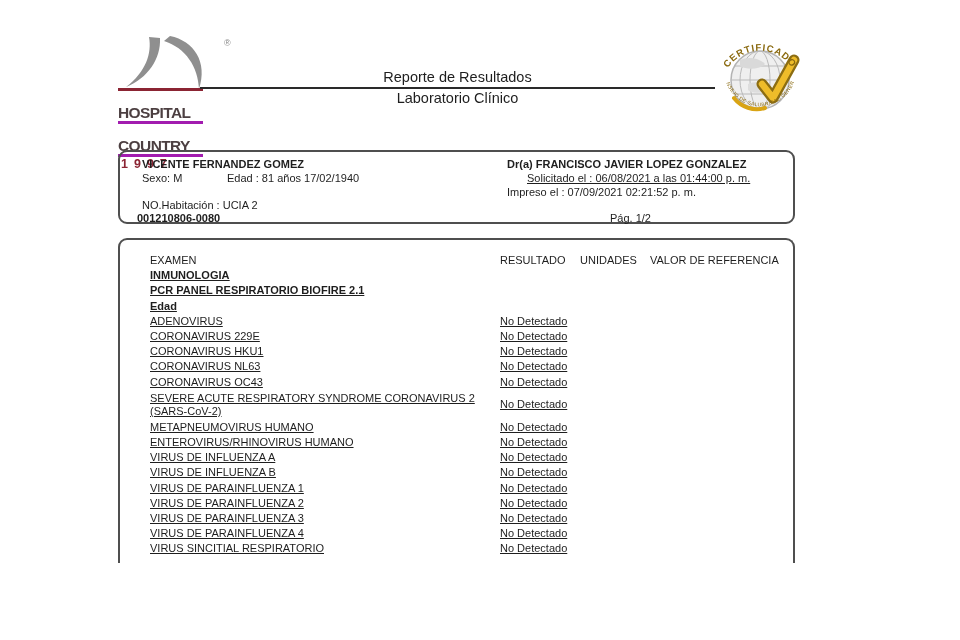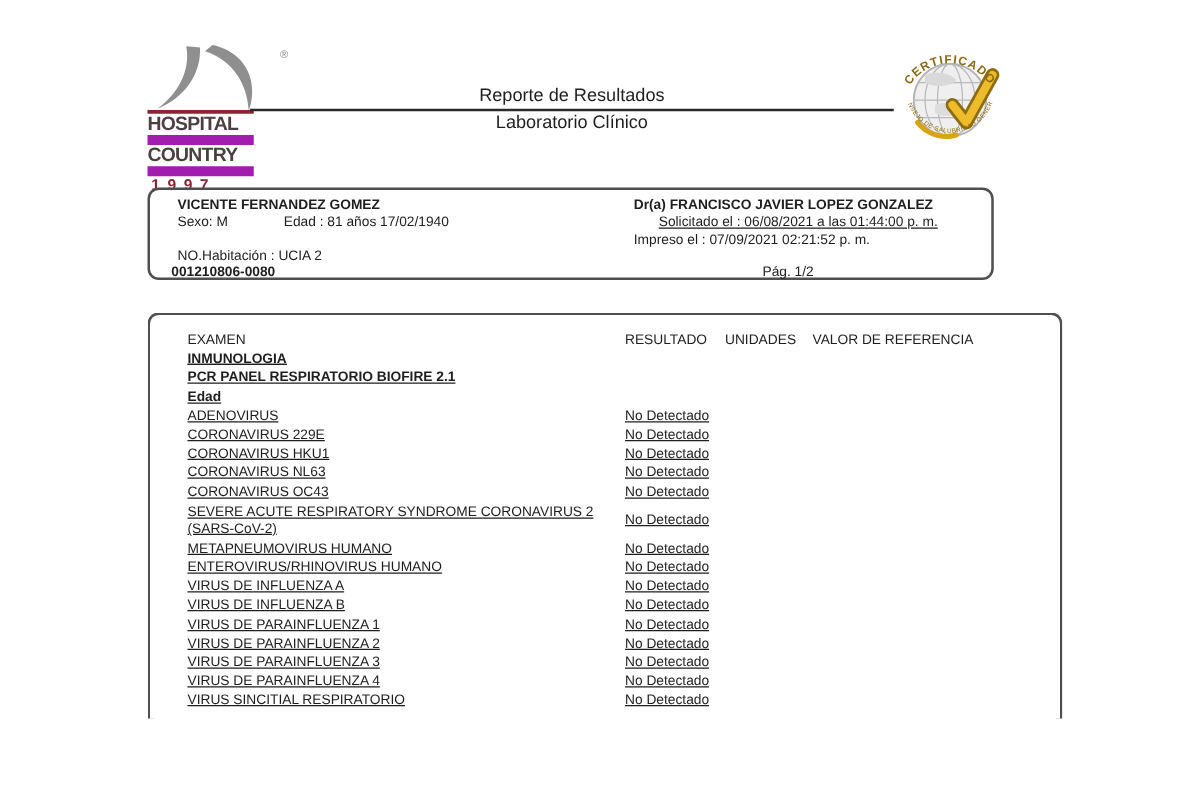--- a/index.html
+++ b/index.html
@@ -10,40 +10,40 @@
   }
   
   .logo-icon { position:absolute; left:118px; top:36px; width:100px; height:54px; }
   .reg-mark { position:absolute; left:224px; top:38px; font-size:9px; color:#8a8a8a; }
   .logo-text {
     position:absolute; left:118px; top:88px; width:85px;
     border-top:3px solid #8b2433; text-align:left;
   }
   .logo-word {
     font-size:15.5px; font-weight:bold; letter-spacing:-0.6px; color:#4c3f41;
-    line-height:16px; border-bottom:8px solid #a21caf; padding-top:1px;
+    line-height:16px; border-bottom:3px solid #a21caf; padding-top:14px;
   }
   .logo-year {
     font-size:12.5px; color:#8b2433; letter-spacing:6px; line-height:13px;
     padding:1px 0 0 3px; font-weight:bold;
   }
   .title-block { position:absolute; left:200px; top:67px; width:515px; text-align:center; }
   .title-line1 { font-size:14.5px; line-height:20px; border-bottom:2px solid #2a2a2a; }
   .title-line2 { font-size:14.5px; line-height:19px; }
   .seal { position:absolute; left:710px; top:24px; width:100px; height:102px; }
   
   .patient-box {
     position:absolute; left:118px; top:150px; width:677px; height:74px;
     border:2px solid #4f4f4f; border-radius:9px; font-size:11px;
   }
   .patient-box .abs { position:absolute; white-space:nowrap; }
   .b { font-weight:bold; }
   
   .results-box {
-    position:absolute; left:118px; top:250px; width:732px; height:325px;
+    position:absolute; left:118px; top:238px; width:677px; height:325px;
     border:2px solid #4f4f4f; border-bottom:none; border-radius:9px 9px 0 0;
     overflow:hidden; font-size:11px;
   }
   .thead { display:flex; padding-left:30px; margin-top:13px; line-height:15.2px; }
   .thead span { display:block; }
   .col-exam { width:350px; }
   .col-result { width:80px; }
   .col-units { width:70px; }
   .col-ref { flex:1; }
   .trow { display:flex; align-items:center; padding-left:30px; line-height:15.2px;text-decoration:underline; }

